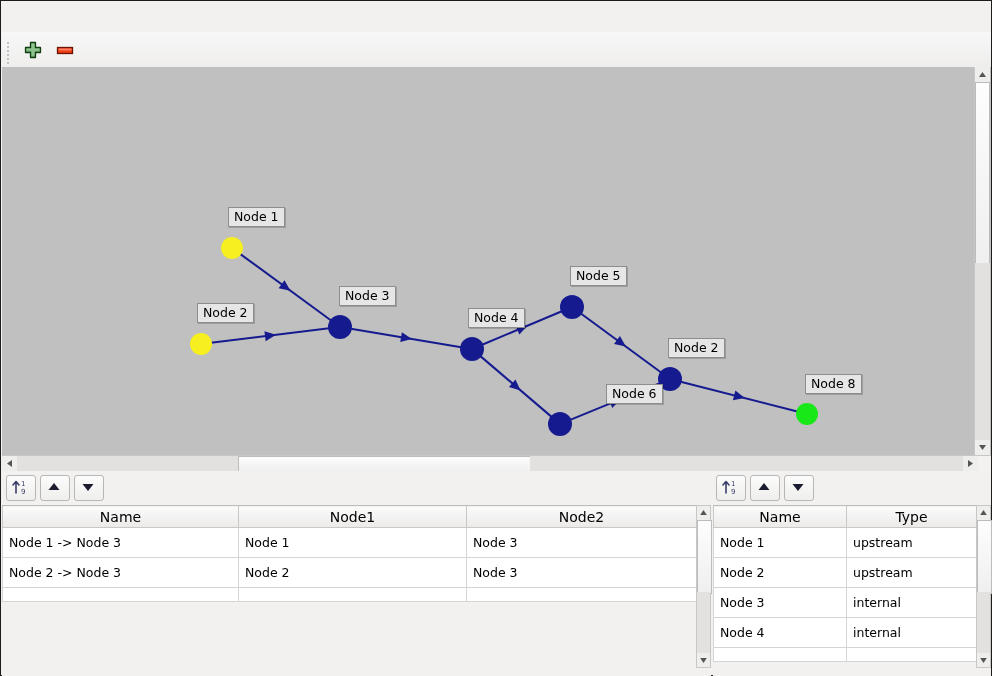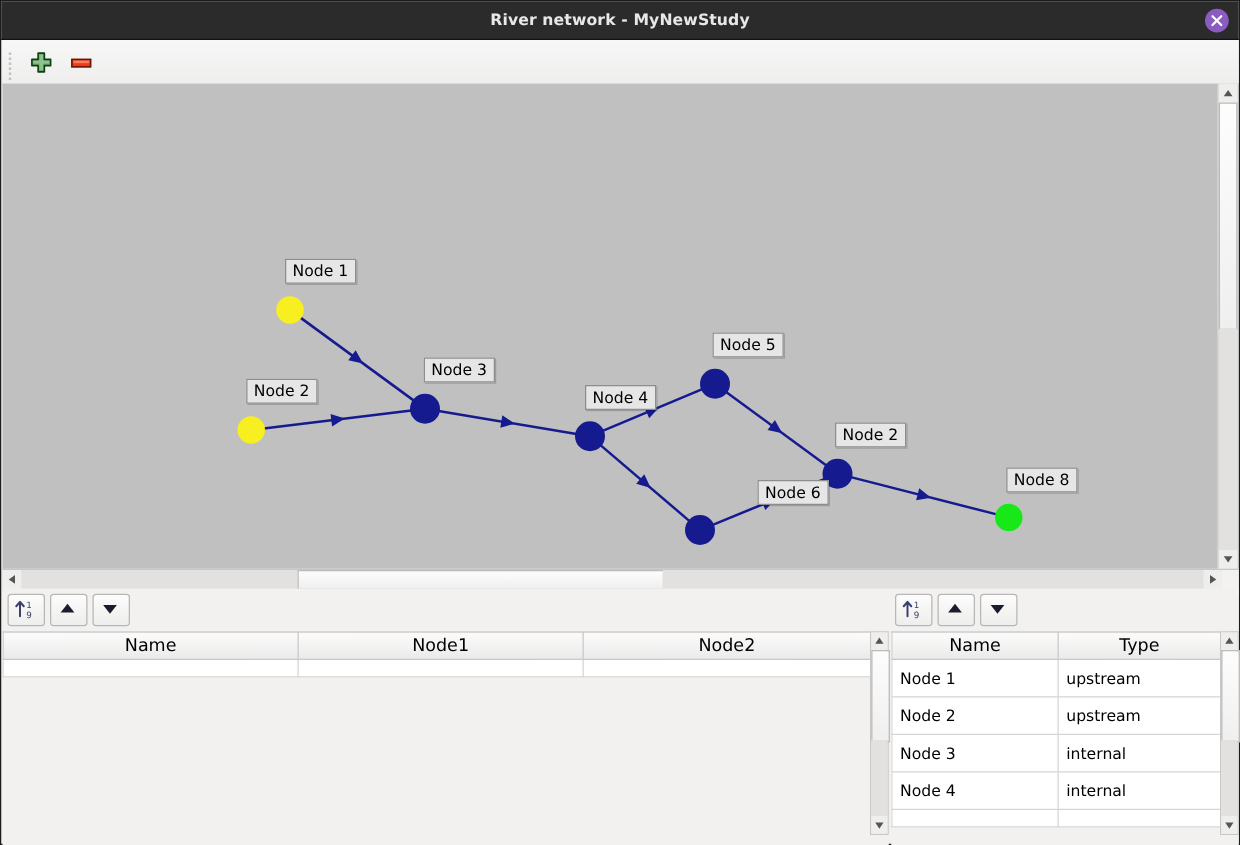--- a/index.html
+++ b/index.html
@@ -221,28 +221,20 @@
     overflow: hidden;
     white-space: nowrap;
   }
   table.grid td.blank { height: 13px; }
 </style>
 </head>
 <body>
 
 <div id="window">
 
-  <div id="titlebar">
-    <div id="title-text">River network - MyNewStudy</div>
-    <div id="close-button">
-      <svg width="19" height="19" viewBox="0 0 19 19">
-        <path d="M6 6 L13 13 M13 6 L6 13" stroke="#ffffff" stroke-width="1.8" stroke-linecap="round" fill="none"></path>
-      </svg>
-    </div>
-  </div>
 
   <div id="toolbar">
     <div class="tb-grip">
       <i></i>
         <i></i>
         <i></i>
         <i></i>
         <i></i>
         <i></i>
     </div>
@@ -379,20 +371,30 @@
           </colgroup>
         <thead>
             <tr>
               <th>Name</th>
               <th>Node1</th>
               <th>Node2</th>
             </tr>
           </thead>
         <tbody>
             <tr>
+              <td>Node 1 -&gt; Node 3</td>
+              <td>Node 1</td>
+              <td>Node 3</td>
+            </tr>
+            <tr>
+              <td>Node 2 -&gt; Node 3</td>
+              <td>Node 2</td>
+              <td>Node 3</td>
+            </tr>
+            <tr>
               <td class="blank"></td>
               <td class="blank"></td>
               <td class="blank"></td>
             </tr>
           </tbody>
       </table>
     </div>
 
     <div style="position:absolute;right:0;top:33px;width:15px;height:163px;background:#f3f2f1;border:1px solid #c8c7c6;box-sizing:border-box;">
       <div class="sb-arrow" style="left:0;top:0;width:13px;height:14px;">

